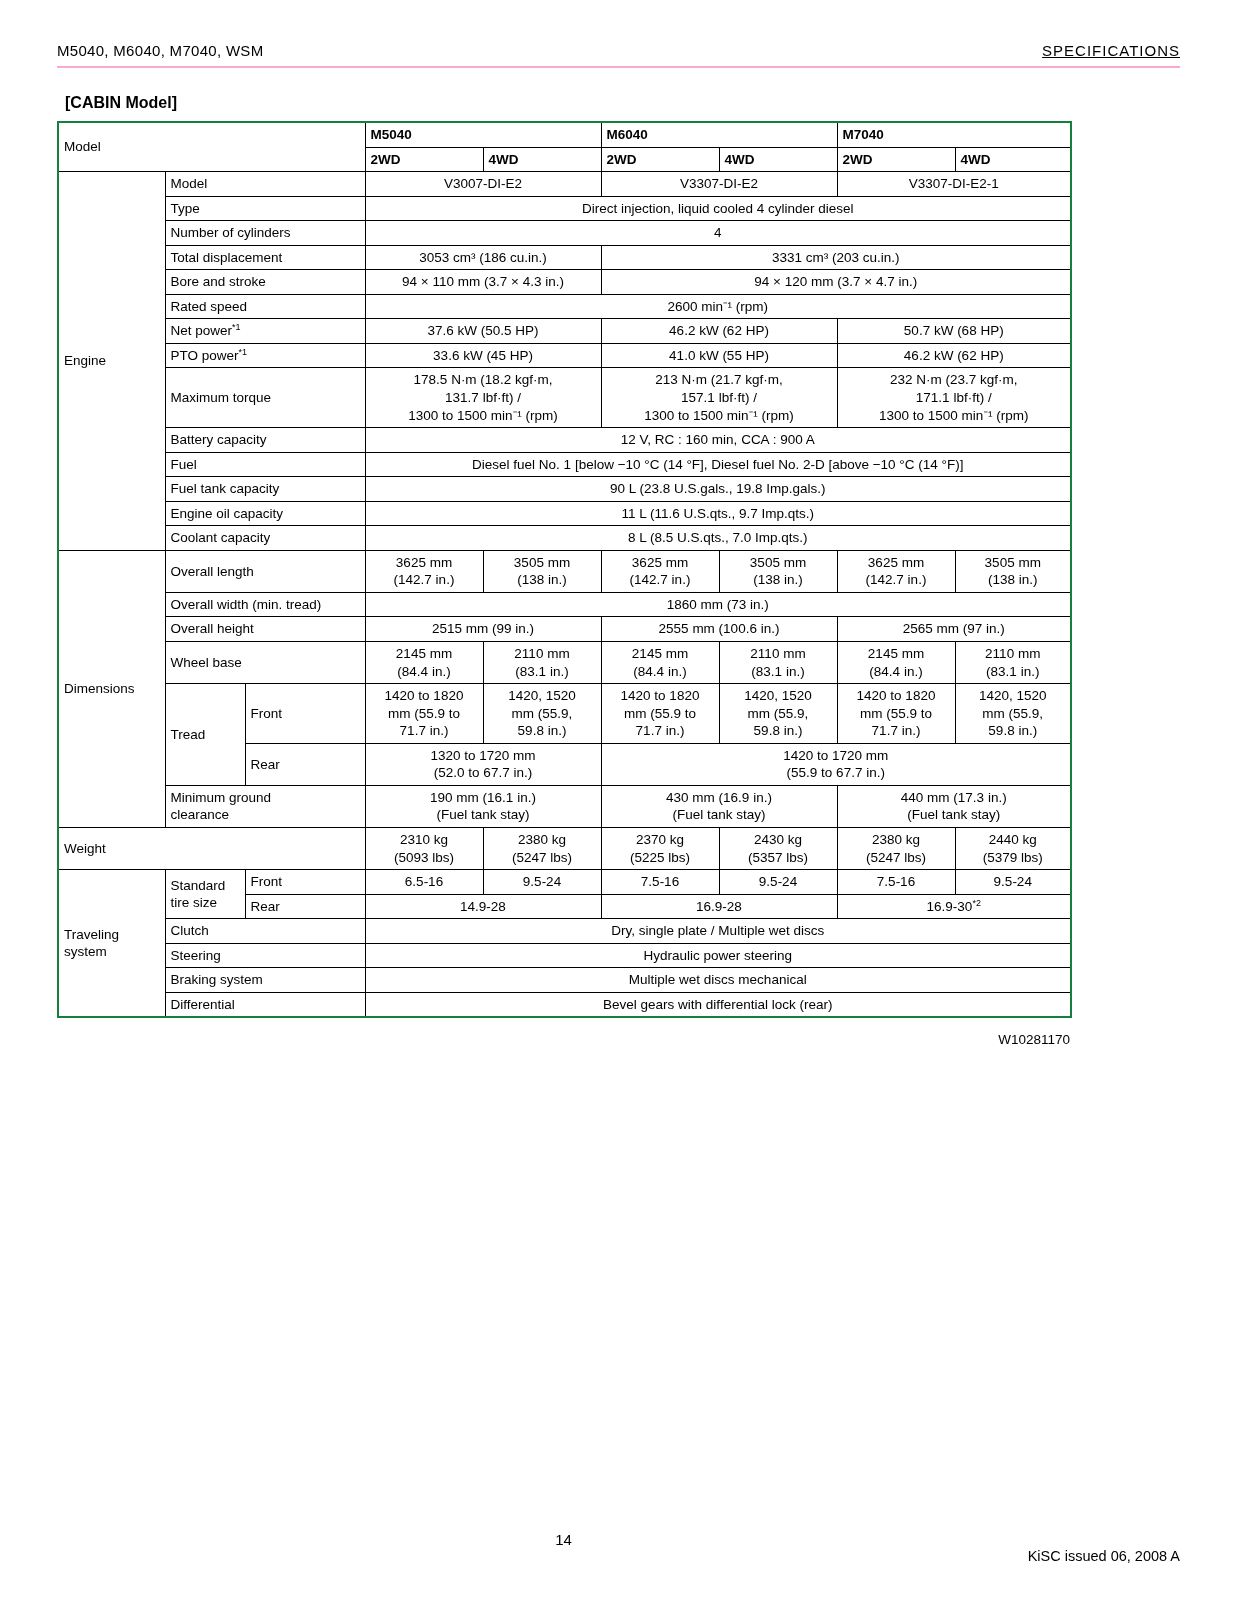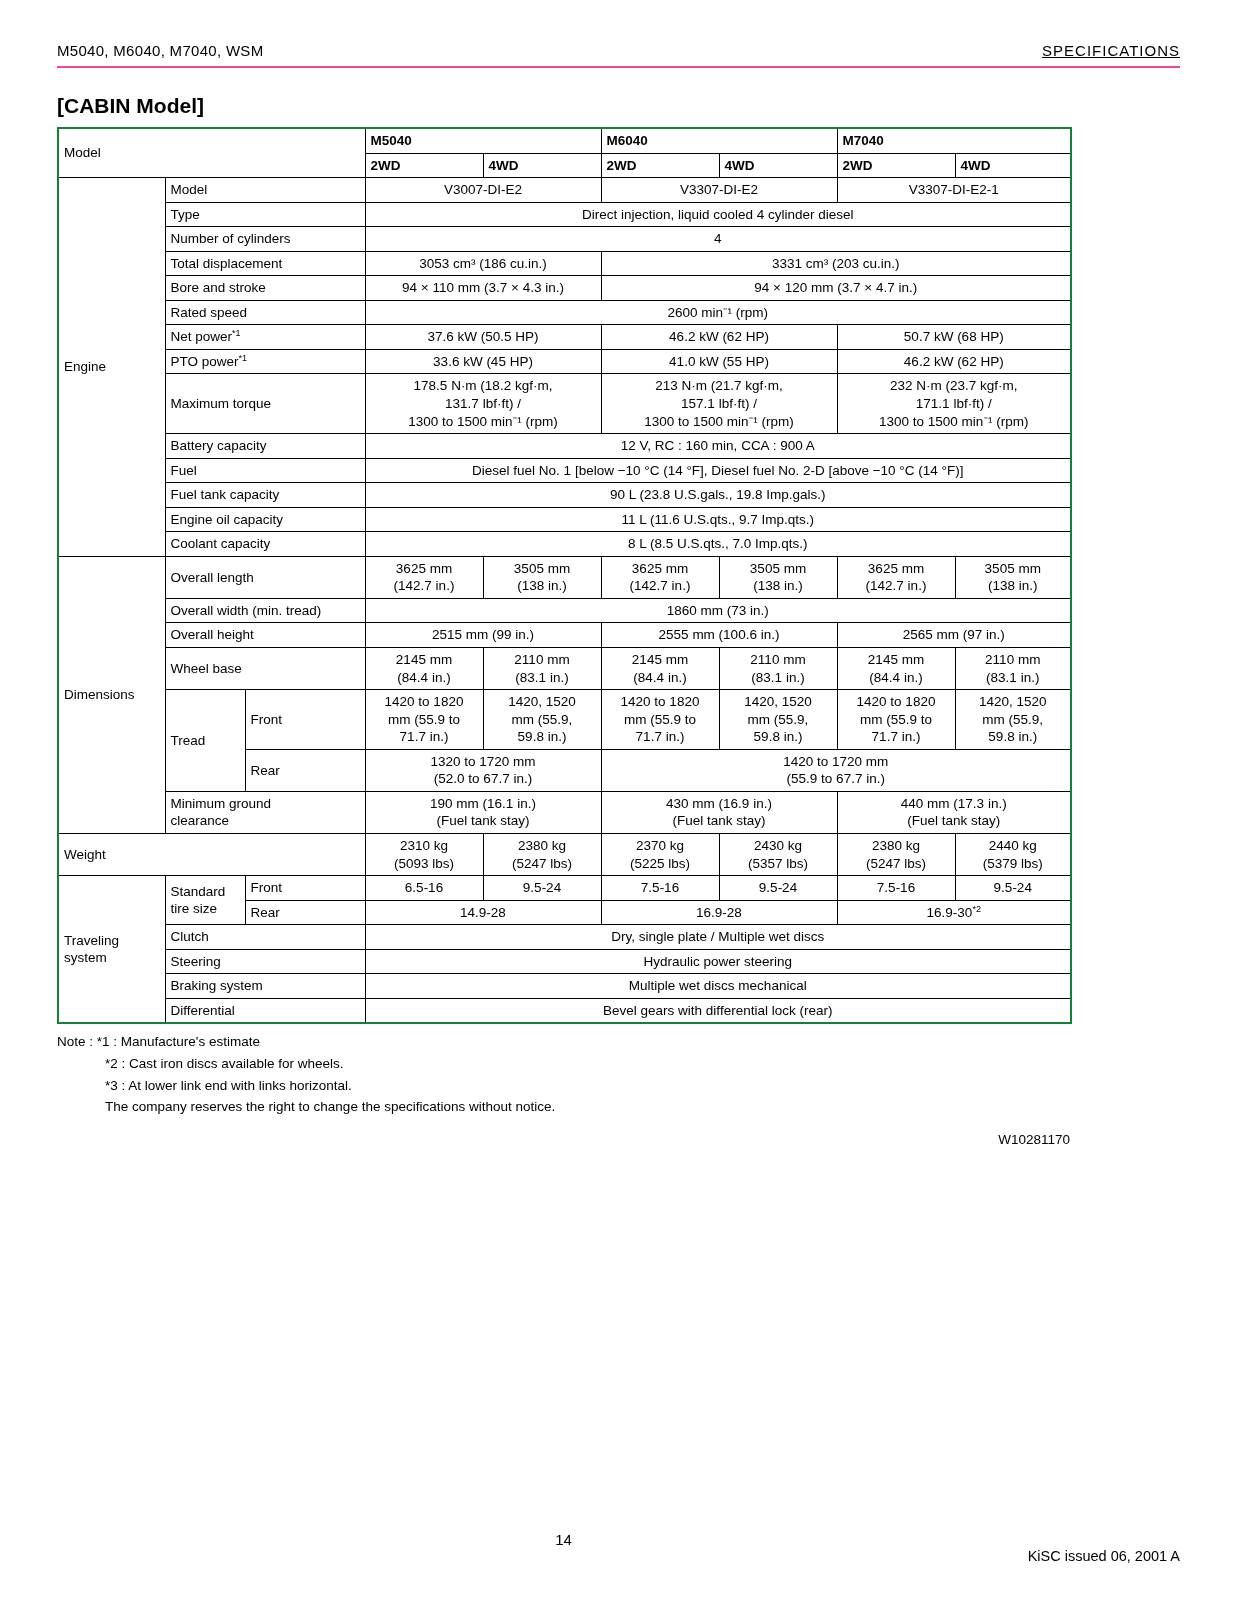--- a/index.html
+++ b/index.html
@@ -5,24 +5,24 @@
   * { margin:0; padding:0; box-sizing:border-box; }
   html,body { background:#ffffff; }
   body {
     width:1236px; height:1600px; position:relative;
     font-family:"Liberation Sans", sans-serif; color:#000;
   }
   .page { padding:42px 56px 0 57px; }
   .doc-header {
     display:flex; justify-content:space-between; align-items:flex-end;
     font-size:15px; letter-spacing:.3px; padding-bottom:7px;
-    border-bottom:2px solid #ec4899; width:1123px;
+    border-bottom:2px solid #f9a8d4; width:1123px;
   }
   .doc-header .right { letter-spacing:1px;text-decoration:underline; }
-  .section-title { font-weight:bold; font-size:21px; margin:26px 0 9px 0; }
+  .section-title { font-weight:bold; font-size:16px; margin:26px 0 9px 8px; }
   table.spec {
     border-collapse:collapse; table-layout:fixed; width:1013px;
     border:2px solid #15803d;
   }
   table.spec td, table.spec th {
     border:1px solid #000; font-size:13.5px; line-height:1.3;
     padding:3px 5px; vertical-align:middle; overflow:hidden;
   }
   th { font-weight:bold; text-align:left; }
   th.corner { font-weight:normal; text-align:left; padding-left:8px; }
@@ -279,25 +279,19 @@
         <td class="lbl" colspan="2">Braking system</td>
         <td class="val" colspan="6">Multiple wet discs mechanical</td>
       </tr>
       <tr>
         <td class="lbl" colspan="2">Differential</td>
         <td class="val" colspan="6">Bevel gears with differential lock (rear)</td>
       </tr>
     </tbody>
   </table>
 
-  <div class="notes">
-    <div>Note : *1 : Manufacture's estimate</div>
-    <div class="indent">*2 : Cast iron discs available for wheels.</div>
-    <div class="indent">*3 : At lower link end with links horizontal.</div>
-    <div class="indent">The company reserves the right to change the specifications without notice.</div>
-  </div>
 
   <div class="doc-code">W10281170</div>
 
 </div>
 
 <div class="page-num">14</div>
-<div class="footer-issue">KiSC issued 06, 2001 A</div>
+<div class="footer-issue">KiSC issued 06, 2008 A</div>
 
 </body></html>

